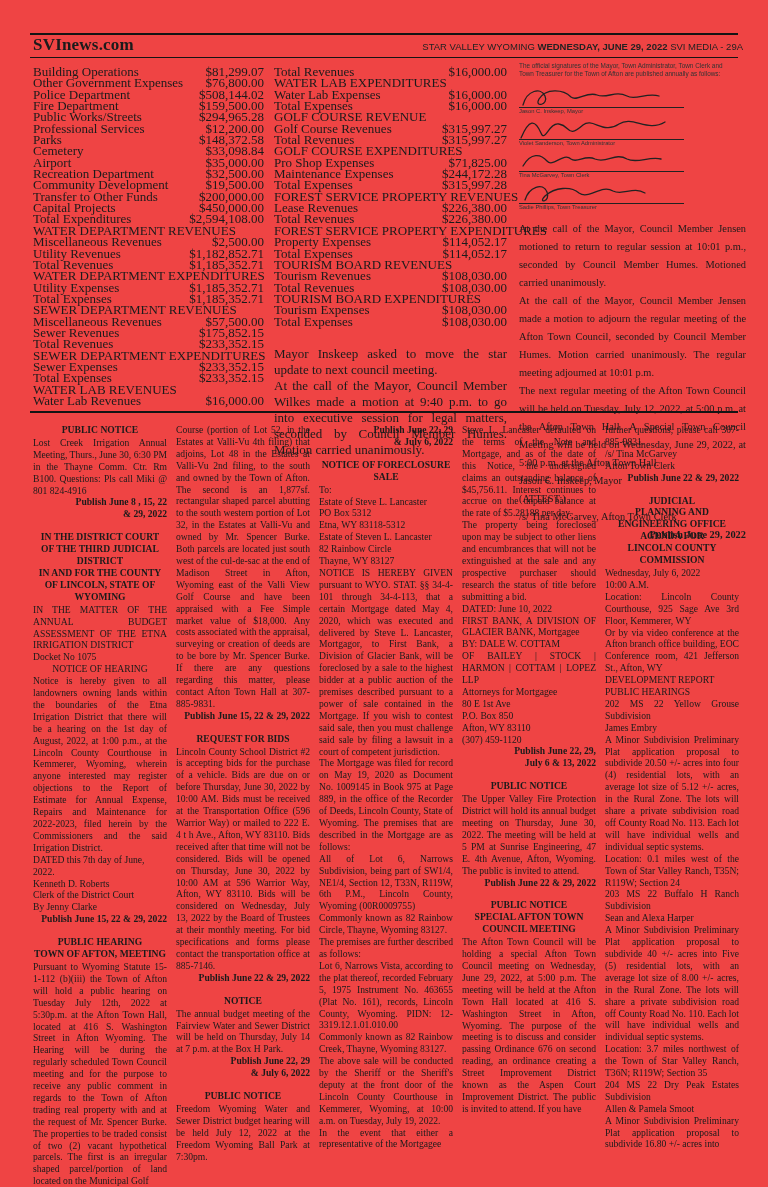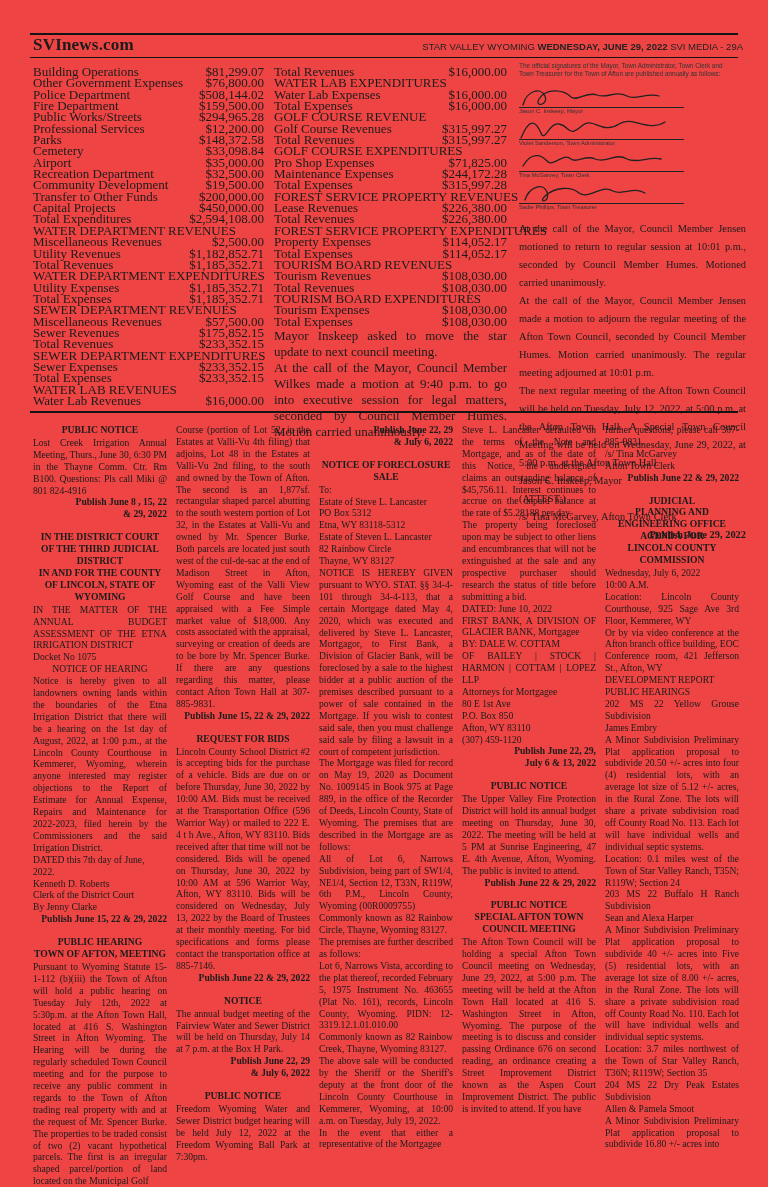--- a/index.html
+++ b/index.html
@@ -24,21 +24,21 @@
   }
   #dateline b { font-weight:bold; }
 
   
   .lcol { position:absolute; top:66px; font-size:13px; }
   #ledger-col1 { left:33px;  width:231px; }
   #ledger-col2 { left:274px; width:233px; }
   .lrow { display:flex; justify-content:space-between; line-height:11.35px; }
   .llabel { white-space:nowrap; }
   .lval { white-space:nowrap; }
-  #ledger-col2-paras { margin-top:1px; }
+  #ledger-col2-paras { margin-top:19px; }
 
   
   #minutes-right { position:absolute; left:519px; top:62px; width:227px; }
   #sig-intro {
     font-family:"Liberation Sans", sans-serif; font-size:6.4px; line-height:8px;
     color:#333; width:212px; margin-bottom:7px;
   }
   .sigblock { position:relative; width:175px; height:30px; margin-bottom:2px; }
   .sigblock svg { position:absolute; left:0; top:0; }
   .sigrule { position:absolute; left:0; right:10px; top:22px; border-bottom:1px solid #222; }

